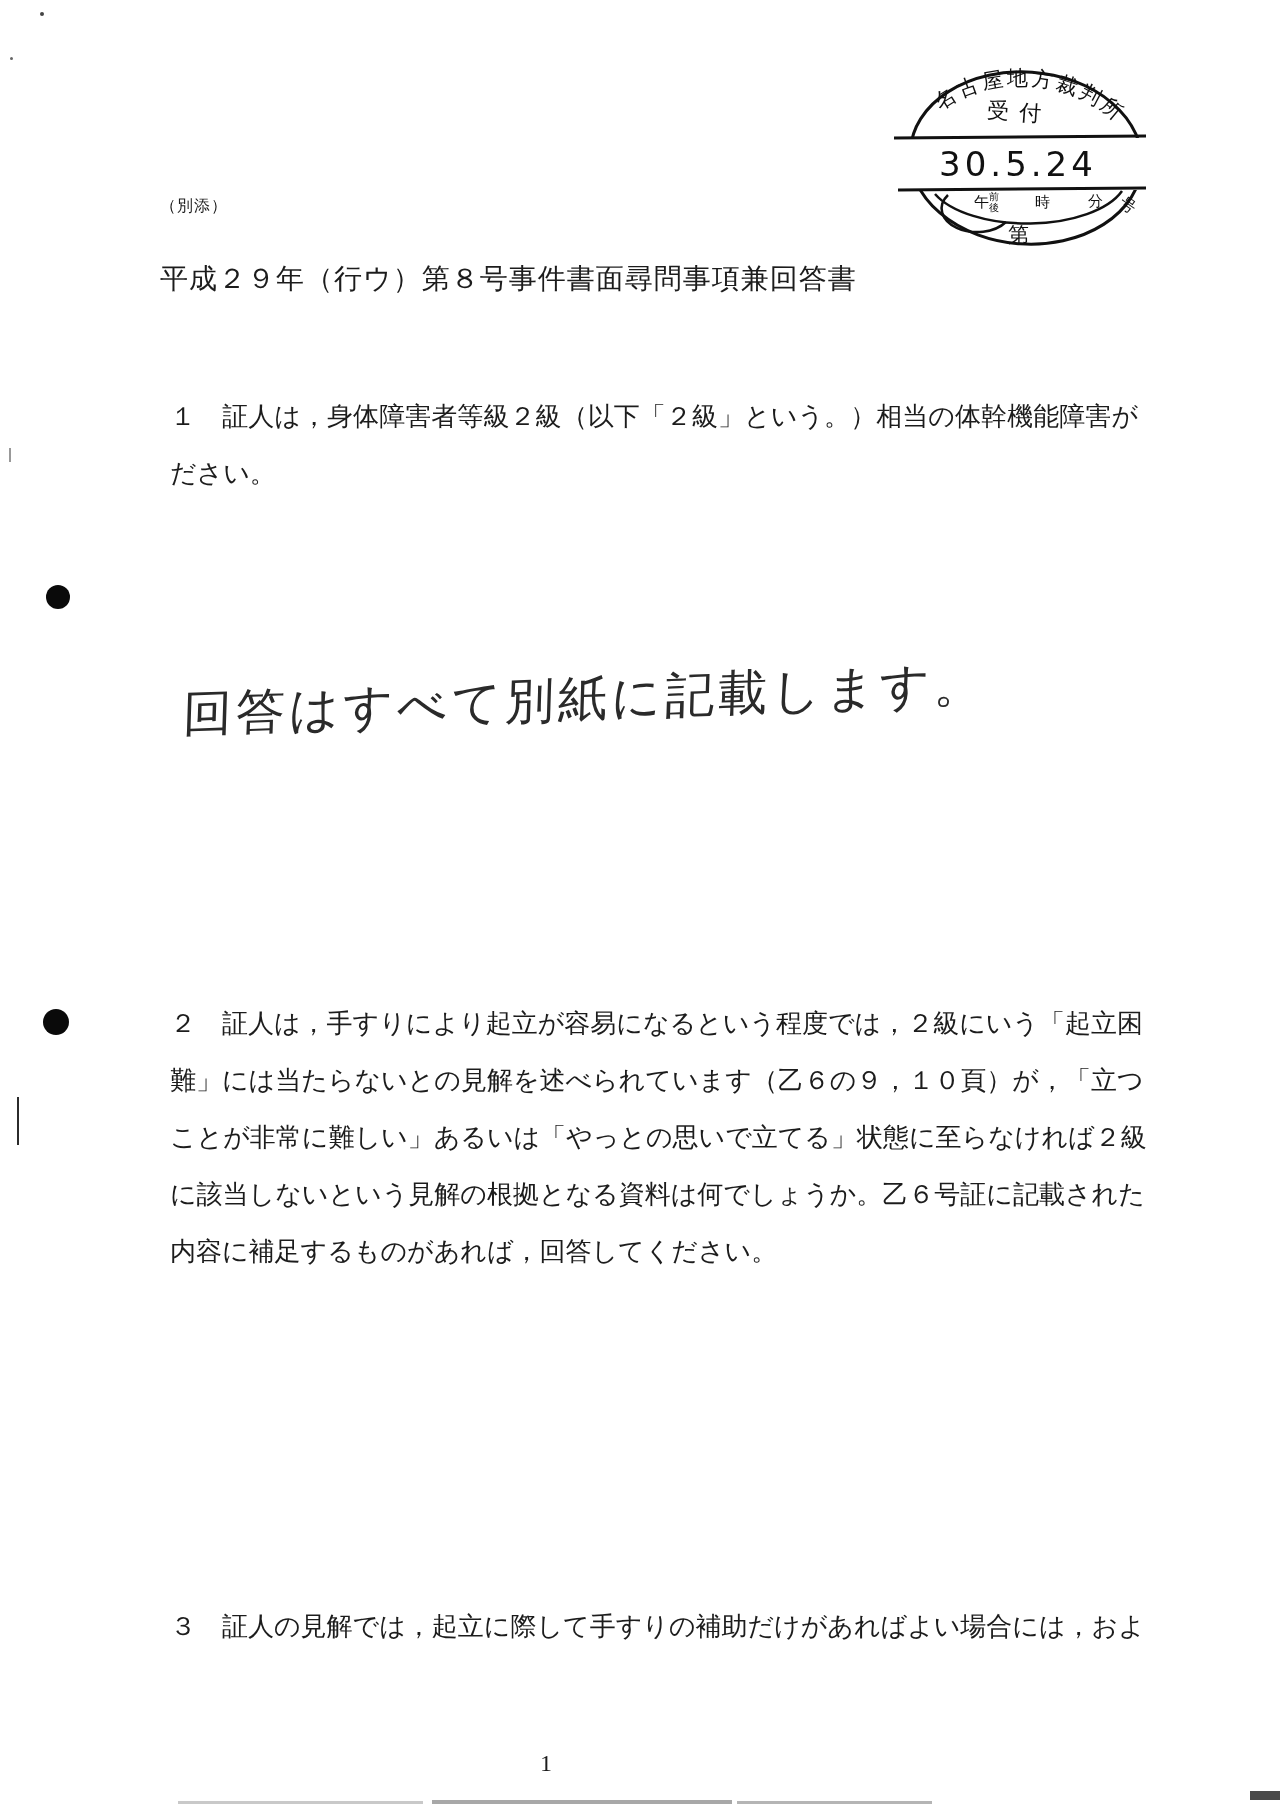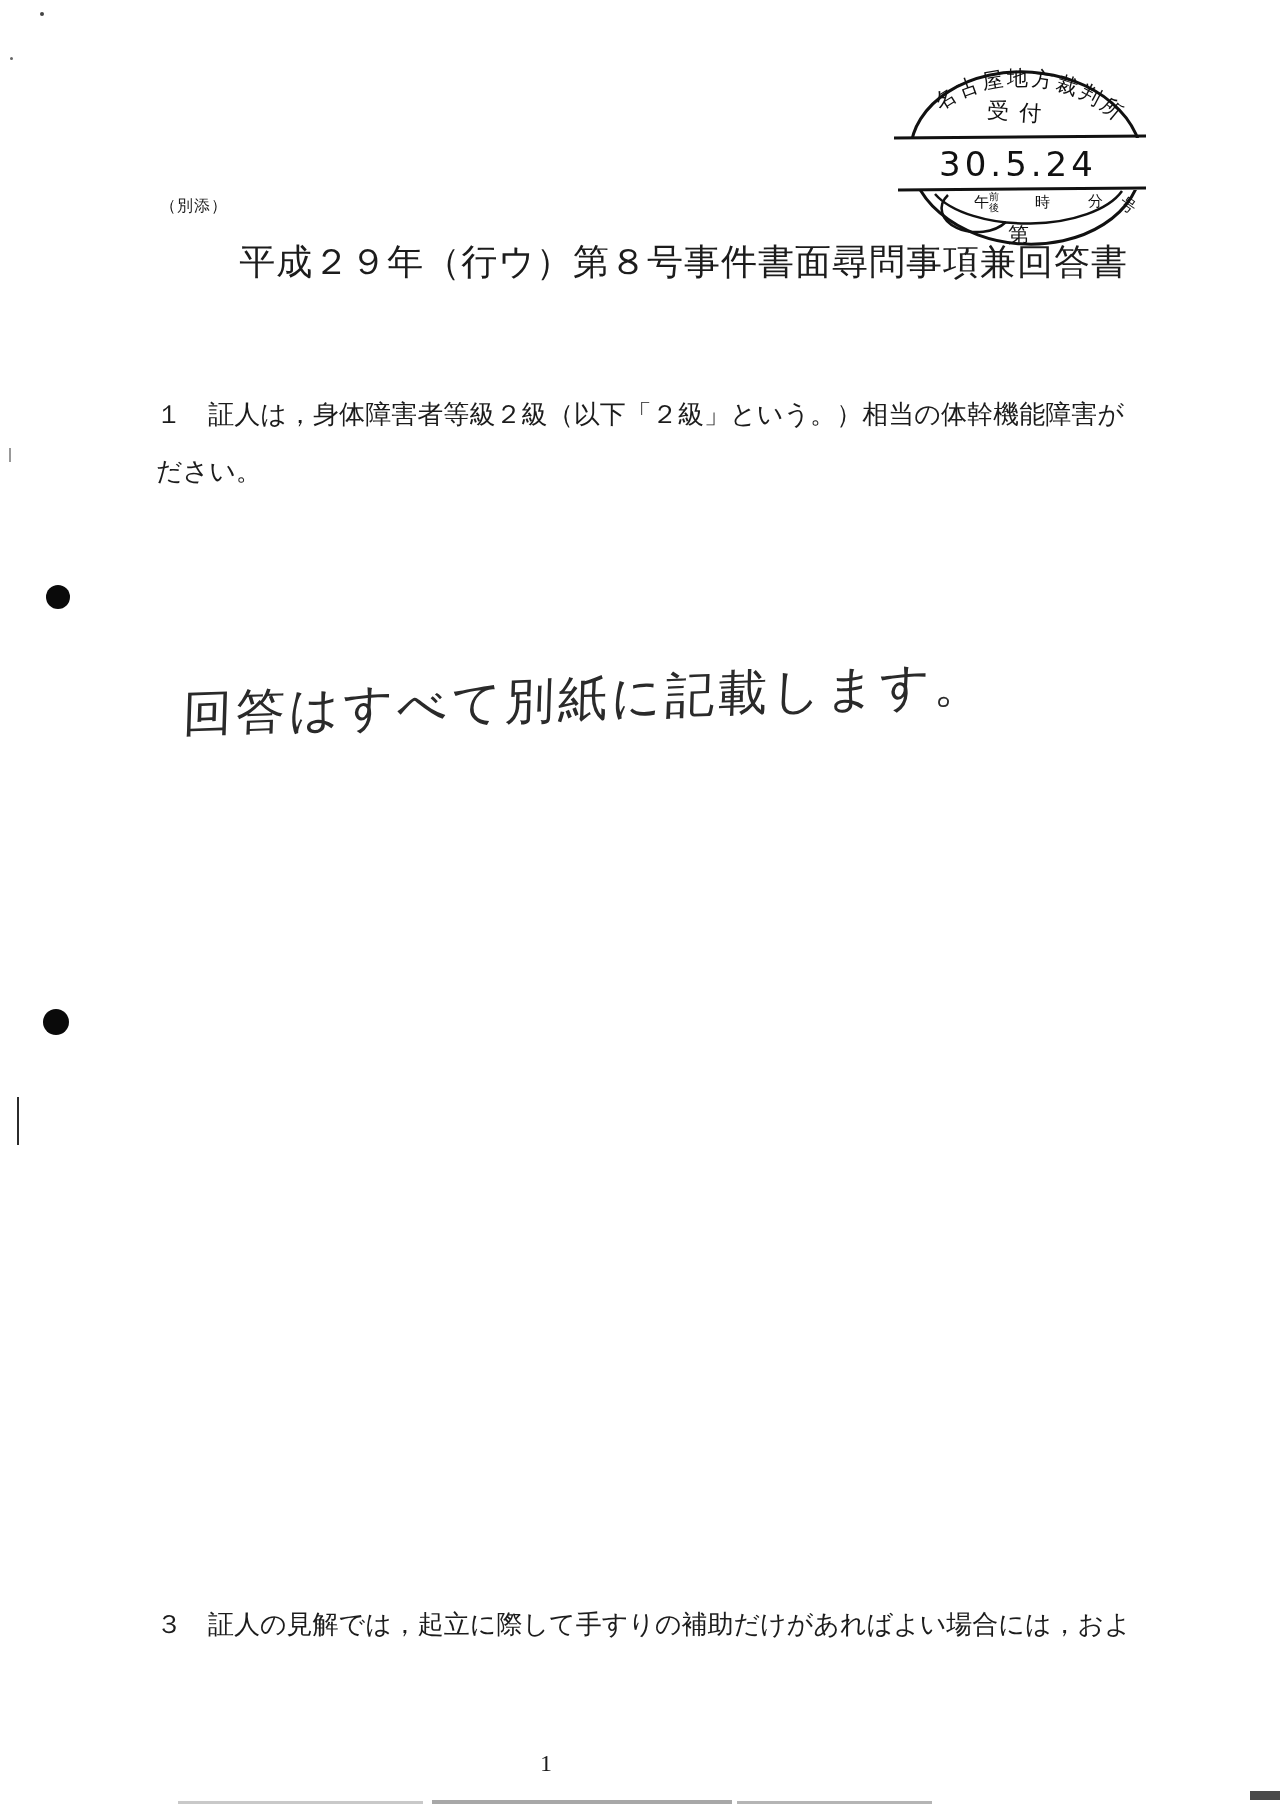--- a/index.html
+++ b/index.html
@@ -10,24 +10,24 @@
     background:#ffffff;
     font-family:"Liberation Serif","DejaVu Serif",serif;
     color:#1c1c1c;
     overflow:hidden;
   }
   .attach{
     position:absolute;left:160px;top:196px;
     font-size:16px;letter-spacing:1px;
   }
   .doc-title{
-    position:absolute;left:160px;top:238px;width:968px;
-    text-align:right;font-size:36px;letter-spacing:1px;
+    position:absolute;left:160px;top:260px;width:968px;
+    text-align:left;font-size:28px;letter-spacing:1px;
   }
-  .qblock{position:absolute;left:156px;width:968px;font-family:Liberation Mono, monospace;}
+  .qblock{position:absolute;left:170px;width:968px;}
   .qline{
     height:57px;line-height:57px;font-size:26px;
     text-align:justify;text-align-last:justify;
     white-space:nowrap;
   }
   .qline.last{text-align-last:left;}
   .handwriting{
     position:absolute;left:183px;top:682px;
     font-size:49px;color:#2a2a2a;
     font-family:"DejaVu Sans",sans-serif;
@@ -88,20 +88,27 @@
     <div class="qline last">ださい。</div>
   </div>
 
   <div class="handwriting">回答はすべて別紙に記載します。</div>
 
   <div class="punch-dot" style="left:46px;top:585px;width:24px;height:24px;"></div>
   <div class="punch-dot" style="left:43px;top:1009px;width:26px;height:26px;"></div>
   <div class="edge-tick" style="left:17px;top:1097px;width:2px;height:48px;"></div>
   <div class="edge-tick" style="left:9px;top:448px;width:2px;height:14px;background:#999;"></div>
 
+  <div class="qblock" style="top:995px;">
+    <div class="qline">２　証人は，手すりにより起立が容易になるという程度では，２級にいう「起立困</div>
+    <div class="qline">難」には当たらないとの見解を述べられています（乙６の９，１０頁）が，「立つ</div>
+    <div class="qline">ことが非常に難しい」あるいは「やっとの思いで立てる」状態に至らなければ２級</div>
+    <div class="qline">に該当しないという見解の根拠となる資料は何でしょうか。乙６号証に記載された</div>
+    <div class="qline last">内容に補足するものがあれば，回答してください。</div>
+  </div>
 
   <div class="qblock" style="top:1598px;">
     <div class="qline">３　証人の見解では，起立に際して手すりの補助だけがあればよい場合には，およ</div>
   </div>
 
   <div class="pagenum">1</div>
 
   <div class="artifact" style="left:178px;top:1801px;width:245px;height:3px;background:#c9c9c9;"></div>
   <div class="artifact" style="left:432px;top:1800px;width:300px;height:4px;background:#a8a8a8;"></div>
   <div class="artifact" style="left:737px;top:1801px;width:195px;height:3px;background:#b5b5b5;"></div>

